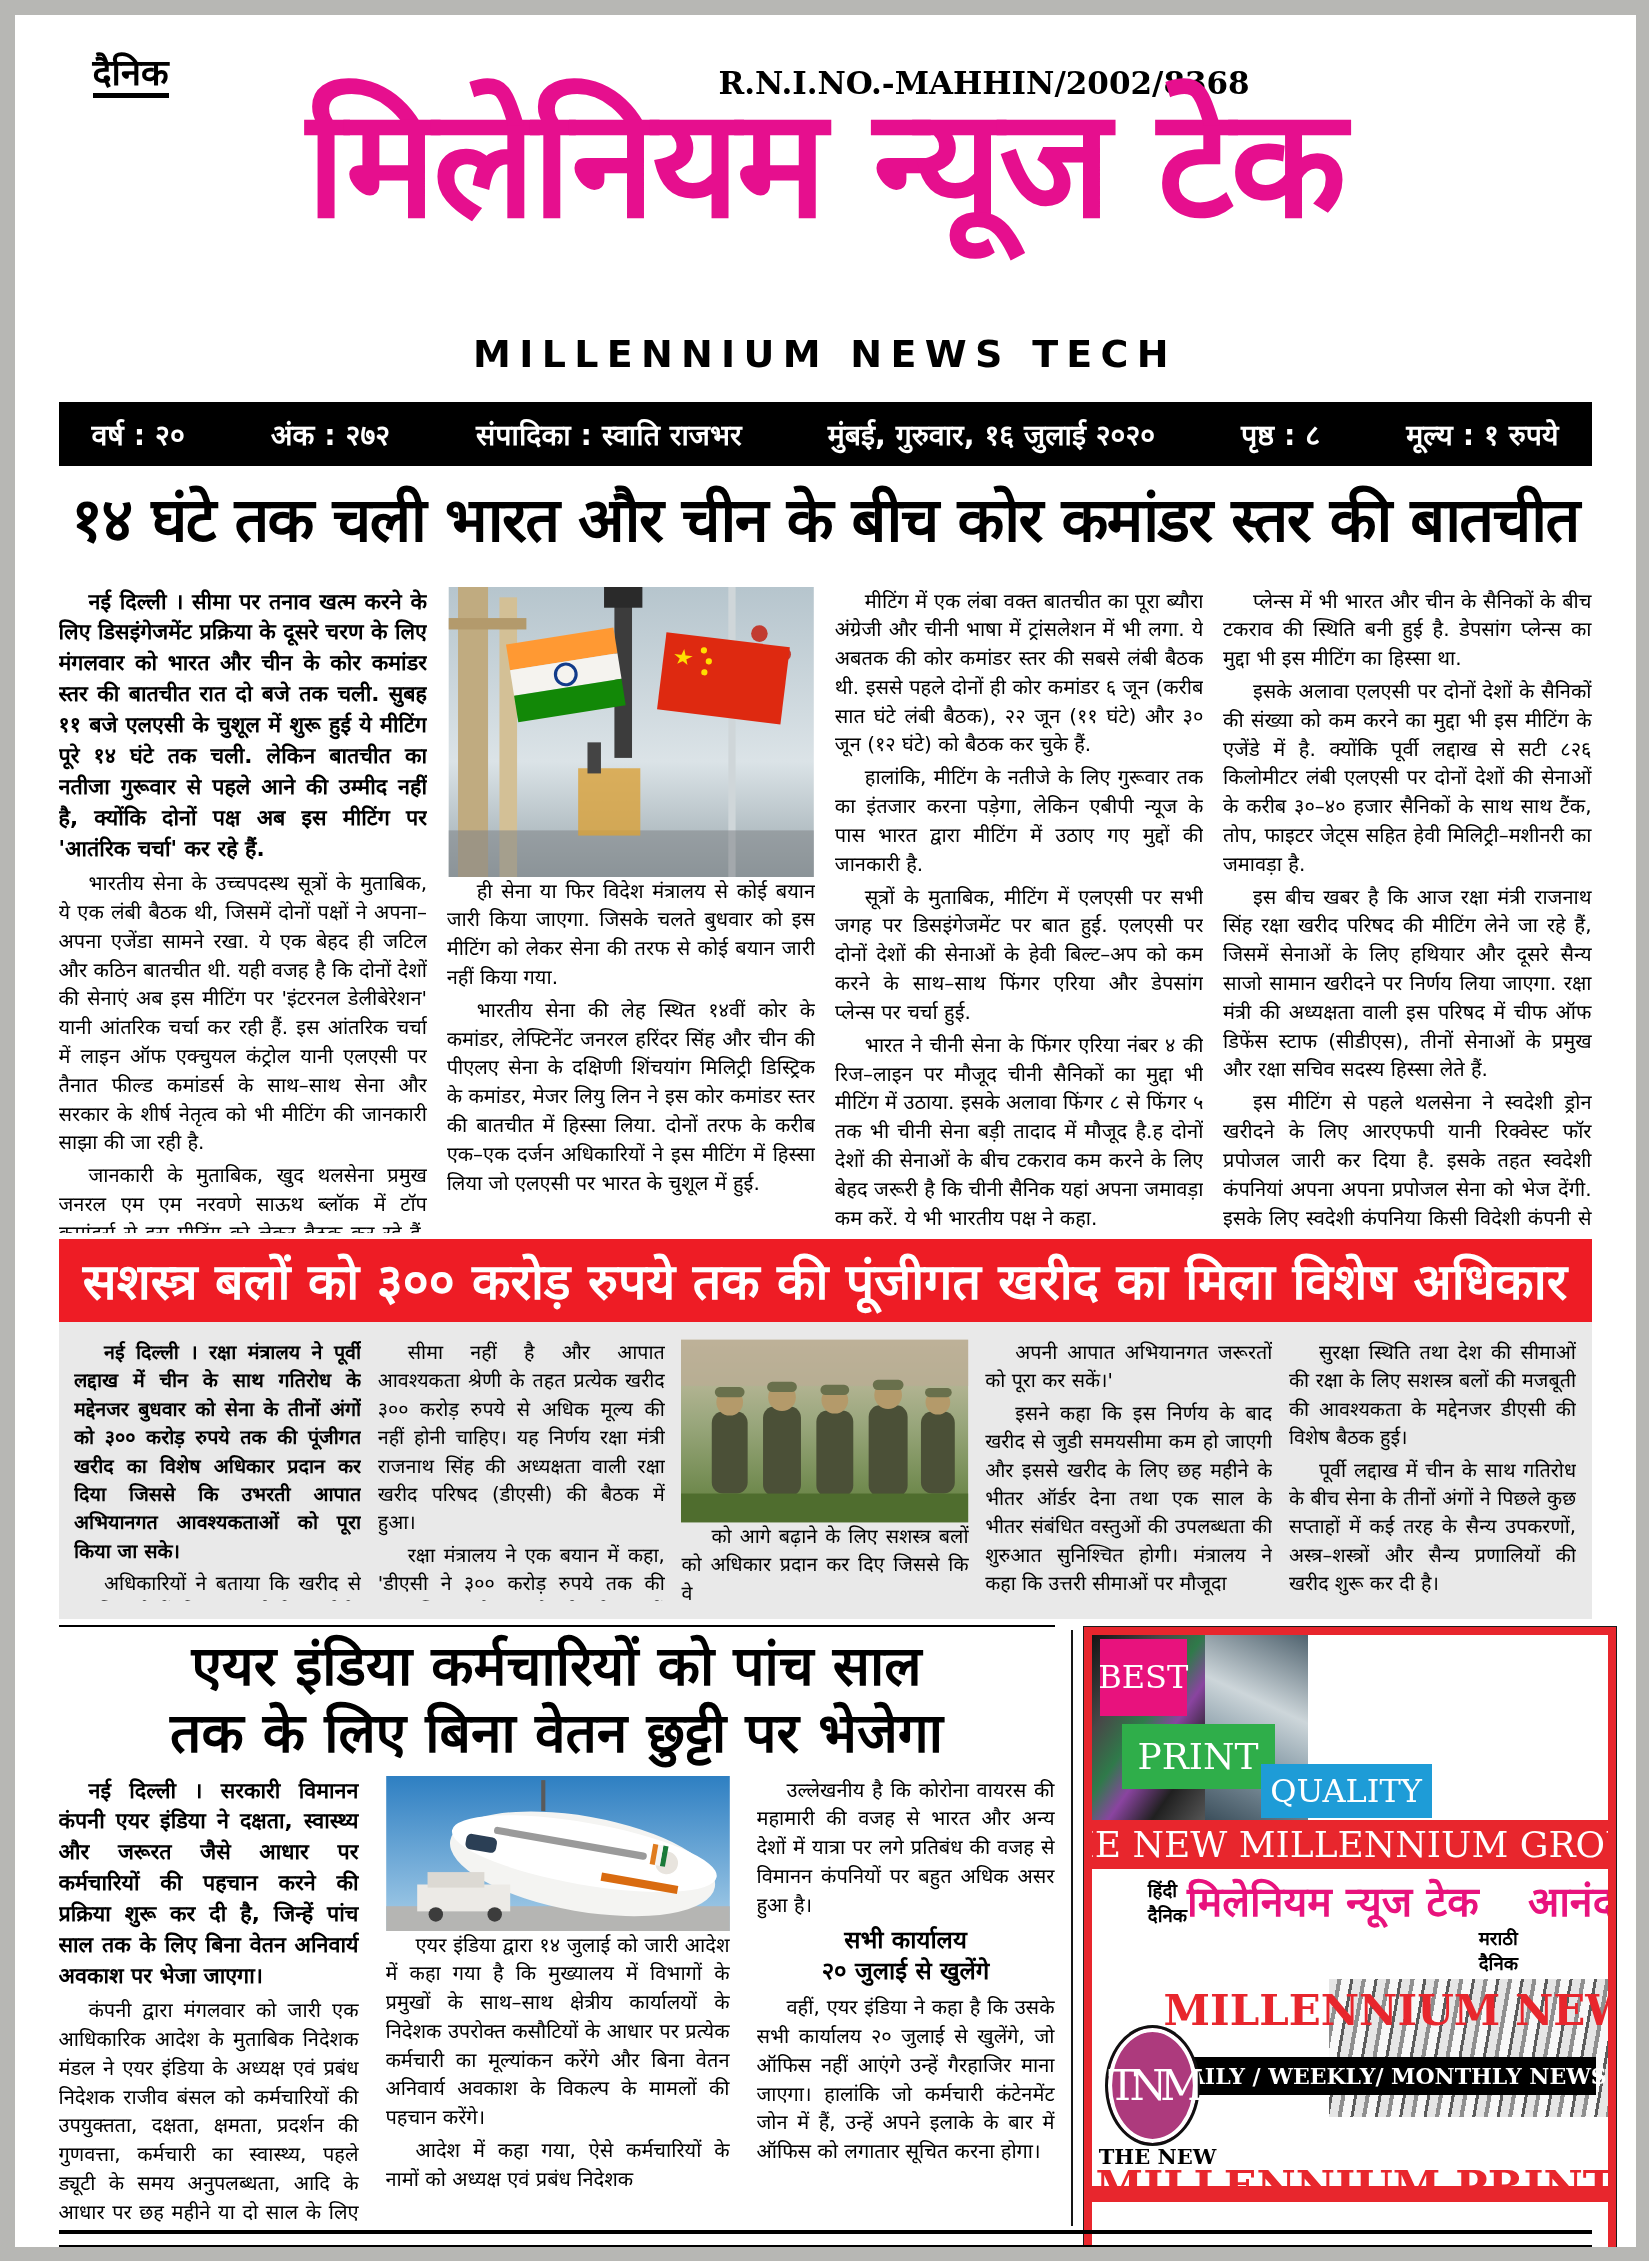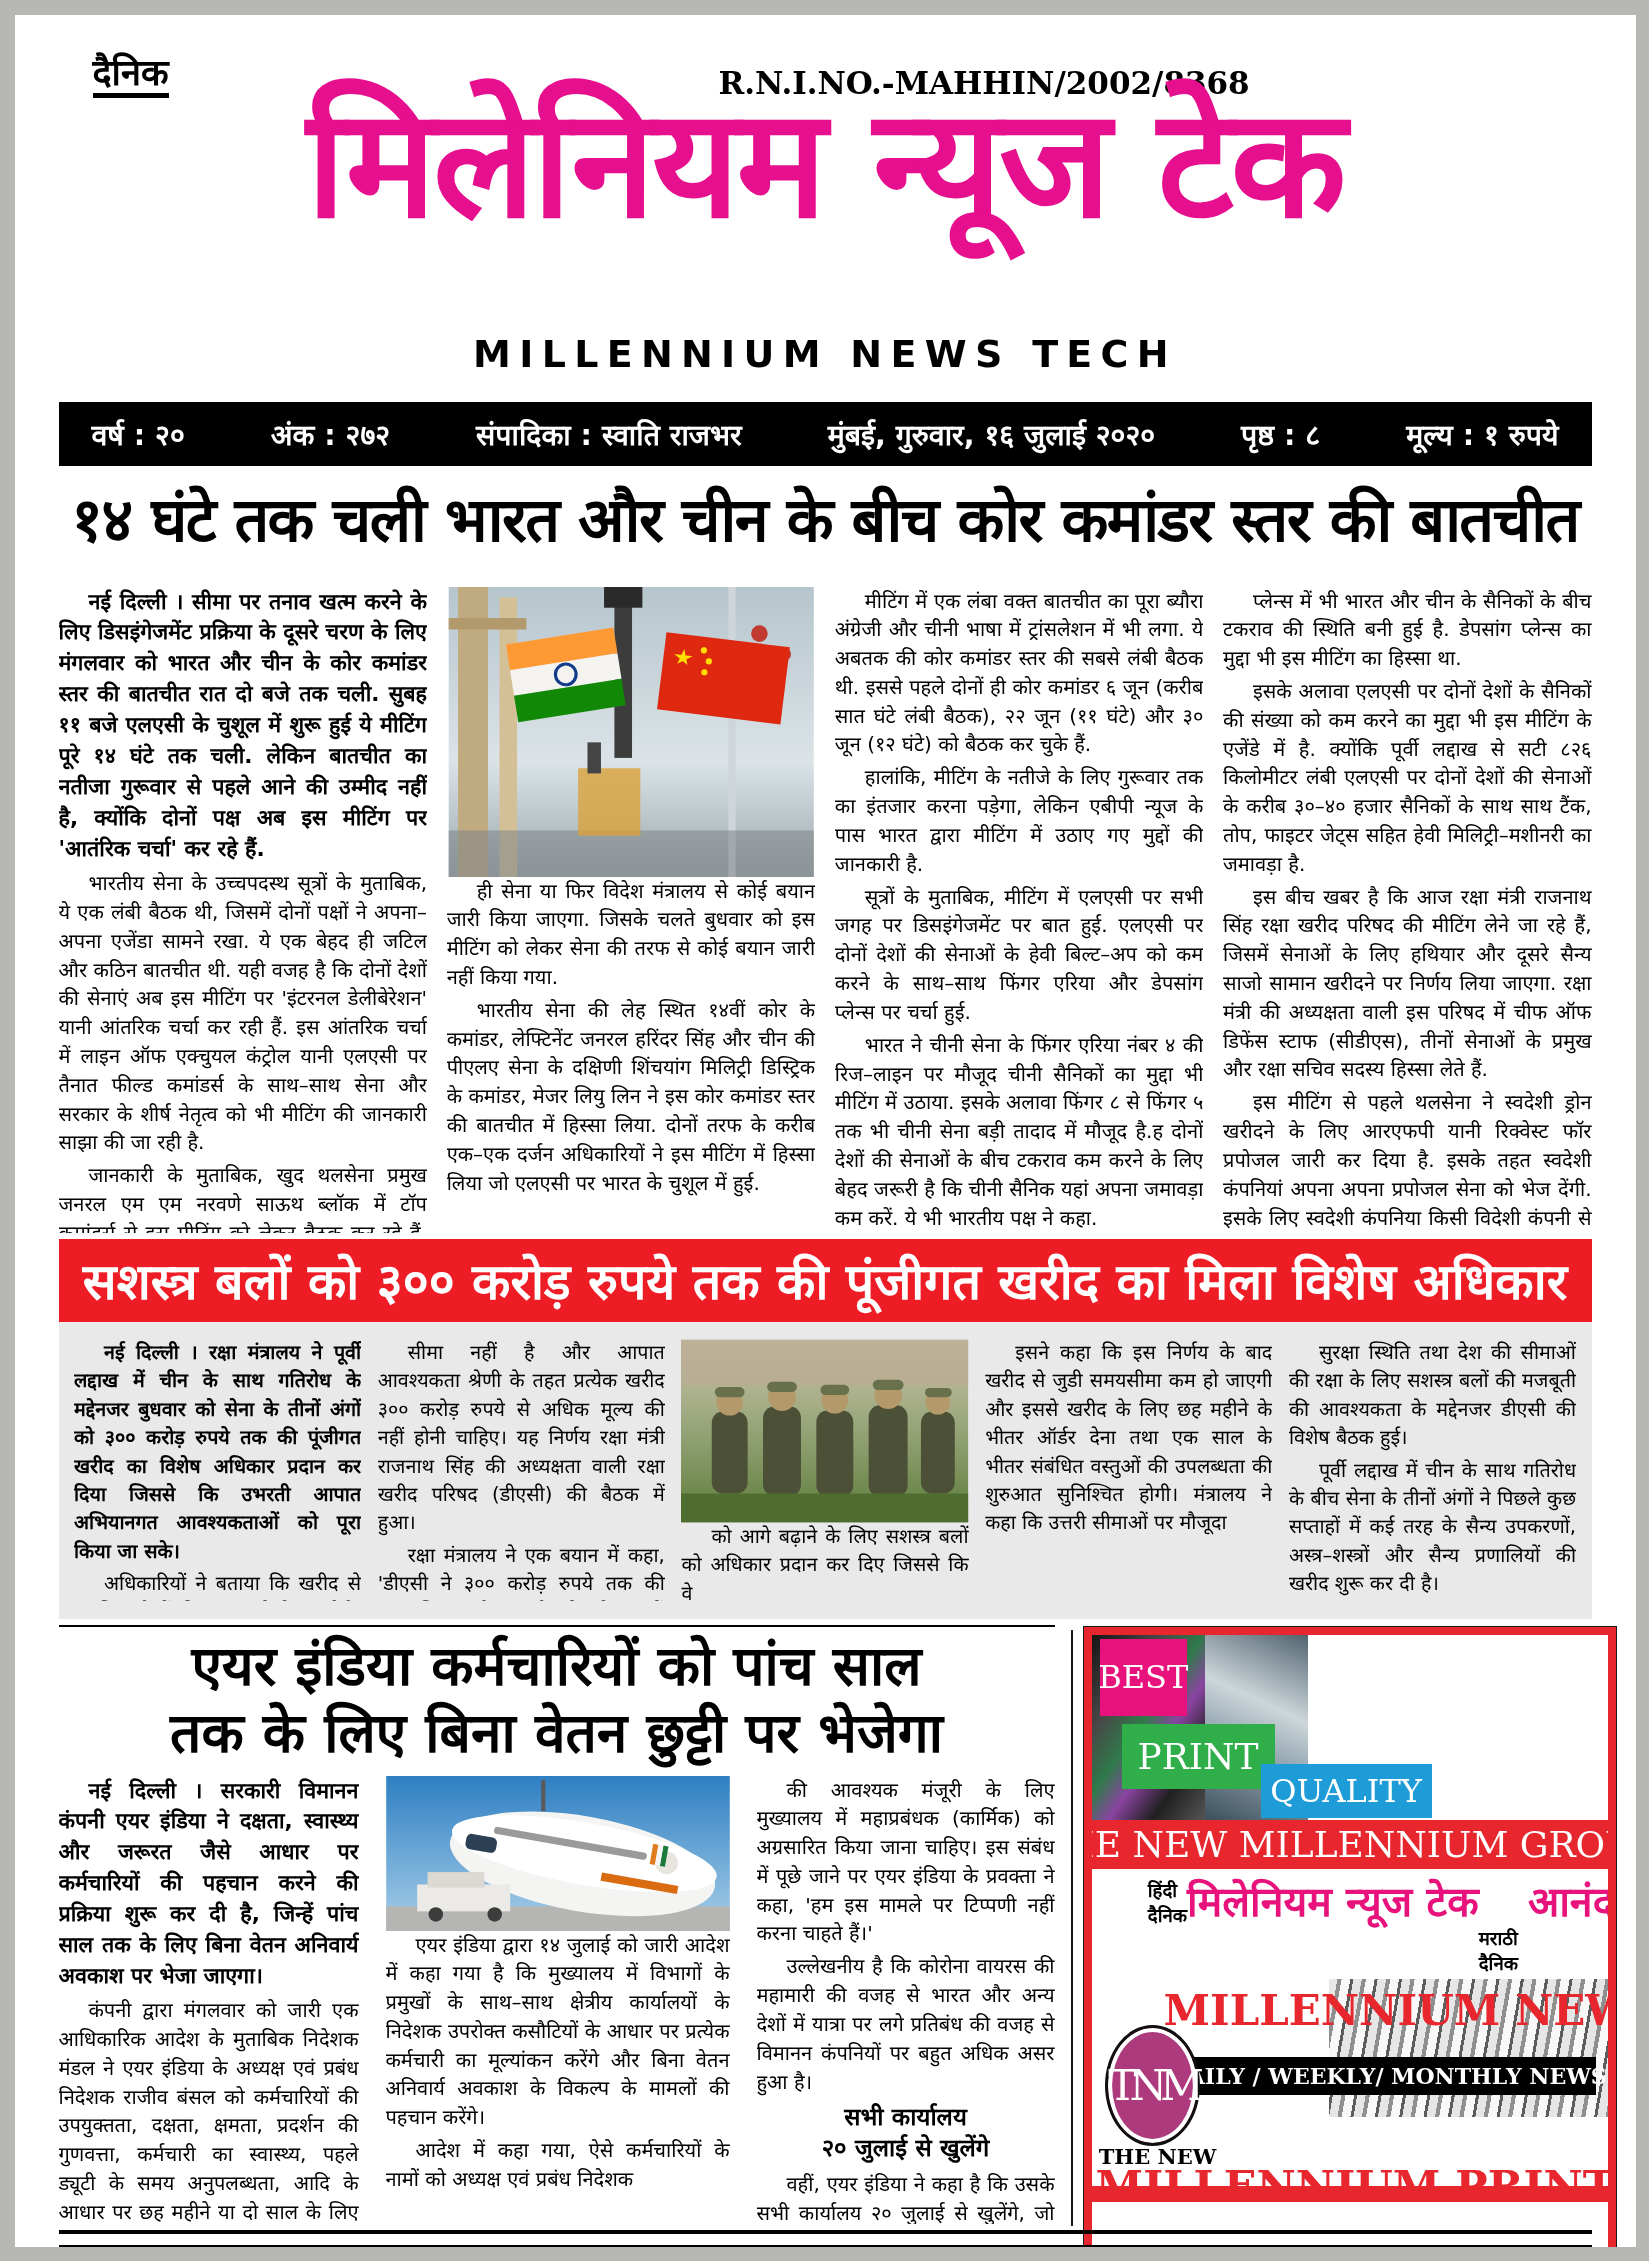--- a/index.html
+++ b/index.html
@@ -208,20 +208,21 @@
             <rect x="168" y="82" width="58" height="20" rx="10"></rect>
             <rect x="272" y="88" width="56" height="20" rx="10"></rect>
             <rect x="374" y="78" width="60" height="20" rx="10"></rect>
             <rect x="476" y="94" width="52" height="18" rx="9"></rect>
         </g>
         <rect x="0" y="300" width="560" height="56" fill="#4f6d2e"></rect>
       </svg>
       <p class="para">को आगे बढ़ाने के लिए सशस्त्र बलों को अधिकार प्रदान कर दिए जिससे कि वे</p>
     </div>
     <div class="ncol">
+      <p class="para">अपनी आपात अभियानगत जरूरतों को पूरा कर सकें।'</p>
       <p class="para">इसने कहा कि इस निर्णय के बाद खरीद से जुडी समयसीमा कम हो जाएगी और इससे खरीद के लिए छह महीने के भीतर ऑर्डर देना तथा एक साल के भीतर संबंधित वस्तुओं की उपलब्धता की शुरुआत सुनिश्चित होगी। मंत्रालय ने कहा कि उत्तरी सीमाओं पर मौजूदा</p>
     </div>
     <div class="ncol">
       <p class="para">सुरक्षा स्थिति तथा देश की सीमाओं की रक्षा के लिए सशस्त्र बलों की मजबूती की आवश्यकता के मद्देनजर डीएसी की विशेष बैठक हुई।</p>
       <p class="para">पूर्वी लद्दाख में चीन के साथ गतिरोध के बीच सेना के तीनों अंगों ने पिछले कुछ सप्ताहों में कई तरह के सैन्य उपकरणों, अस्त्र–शस्त्रों और सैन्य प्रणालियों की खरीद शुरू कर दी है।</p>
     </div>
   </div>
 
   <div class="hr-left"></div>
 
@@ -259,21 +260,20 @@
         </g>
         <rect x="60" y="210" width="180" height="52" fill="#eceae6"></rect>
         <rect x="80" y="186" width="110" height="30" fill="#dcd9d3"></rect>
         <circle cx="96" cy="268" r="14" fill="#3c3c3c"></circle>
           <circle cx="210" cy="268" r="14" fill="#3c3c3c"></circle>
       </svg>
       <p class="para">एयर इंडिया द्वारा १४ जुलाई को जारी आदेश में कहा गया है कि मुख्यालय में विभागों के प्रमुखों के साथ–साथ क्षेत्रीय कार्यालयों के निदेशक उपरोक्त कसौटियों के आधार पर प्रत्येक कर्मचारी का मूल्यांकन करेंगे और बिना वेतन अनिवार्य अवकाश के विकल्प के मामलों की पहचान करेंगे।</p>
       <p class="para">आदेश में कहा गया, ऐसे कर्मचारियों के नामों को अध्यक्ष एवं प्रबंध निदेशक</p>
     </div>
     <div class="ncol c3">
-      <p class="para">की आवश्यक मंजूरी के लिए मुख्यालय में महाप्रबंधक (कार्मिक) को अग्रसारित किया जाना चाहिए। इस संबंध में पूछे जाने पर एयर इंडिया के प्रवक्ता ने कहा, 'हम इस मामले पर टिप्पणी नहीं करना चाहते हैं।'</p>
       <p class="para">उल्लेखनीय है कि कोरोना वायरस की महामारी की वजह से भारत और अन्य देशों में यात्रा पर लगे प्रतिबंध की वजह से विमानन कंपनियों पर बहुत अधिक असर हुआ है।</p>
       <div class="subhead">
         <span>सभी कार्यालय</span><br>
         <span>२० जुलाई से खुलेंगे</span>
       </div>
       <p class="para">वहीं, एयर इंडिया ने कहा है कि उसके सभी कार्यालय २० जुलाई से खुलेंगे, जो ऑफिस नहीं आएंगे उन्हें गैरहाजिर माना जाएगा। हालांकि जो कर्मचारी कंटेनमेंट जोन में हैं, उन्हें अपने इलाके के बार में ऑफिस को लगातार सूचित करना होगा।</p>
     </div>
   </div>
 
   <div class="vrule"></div>

